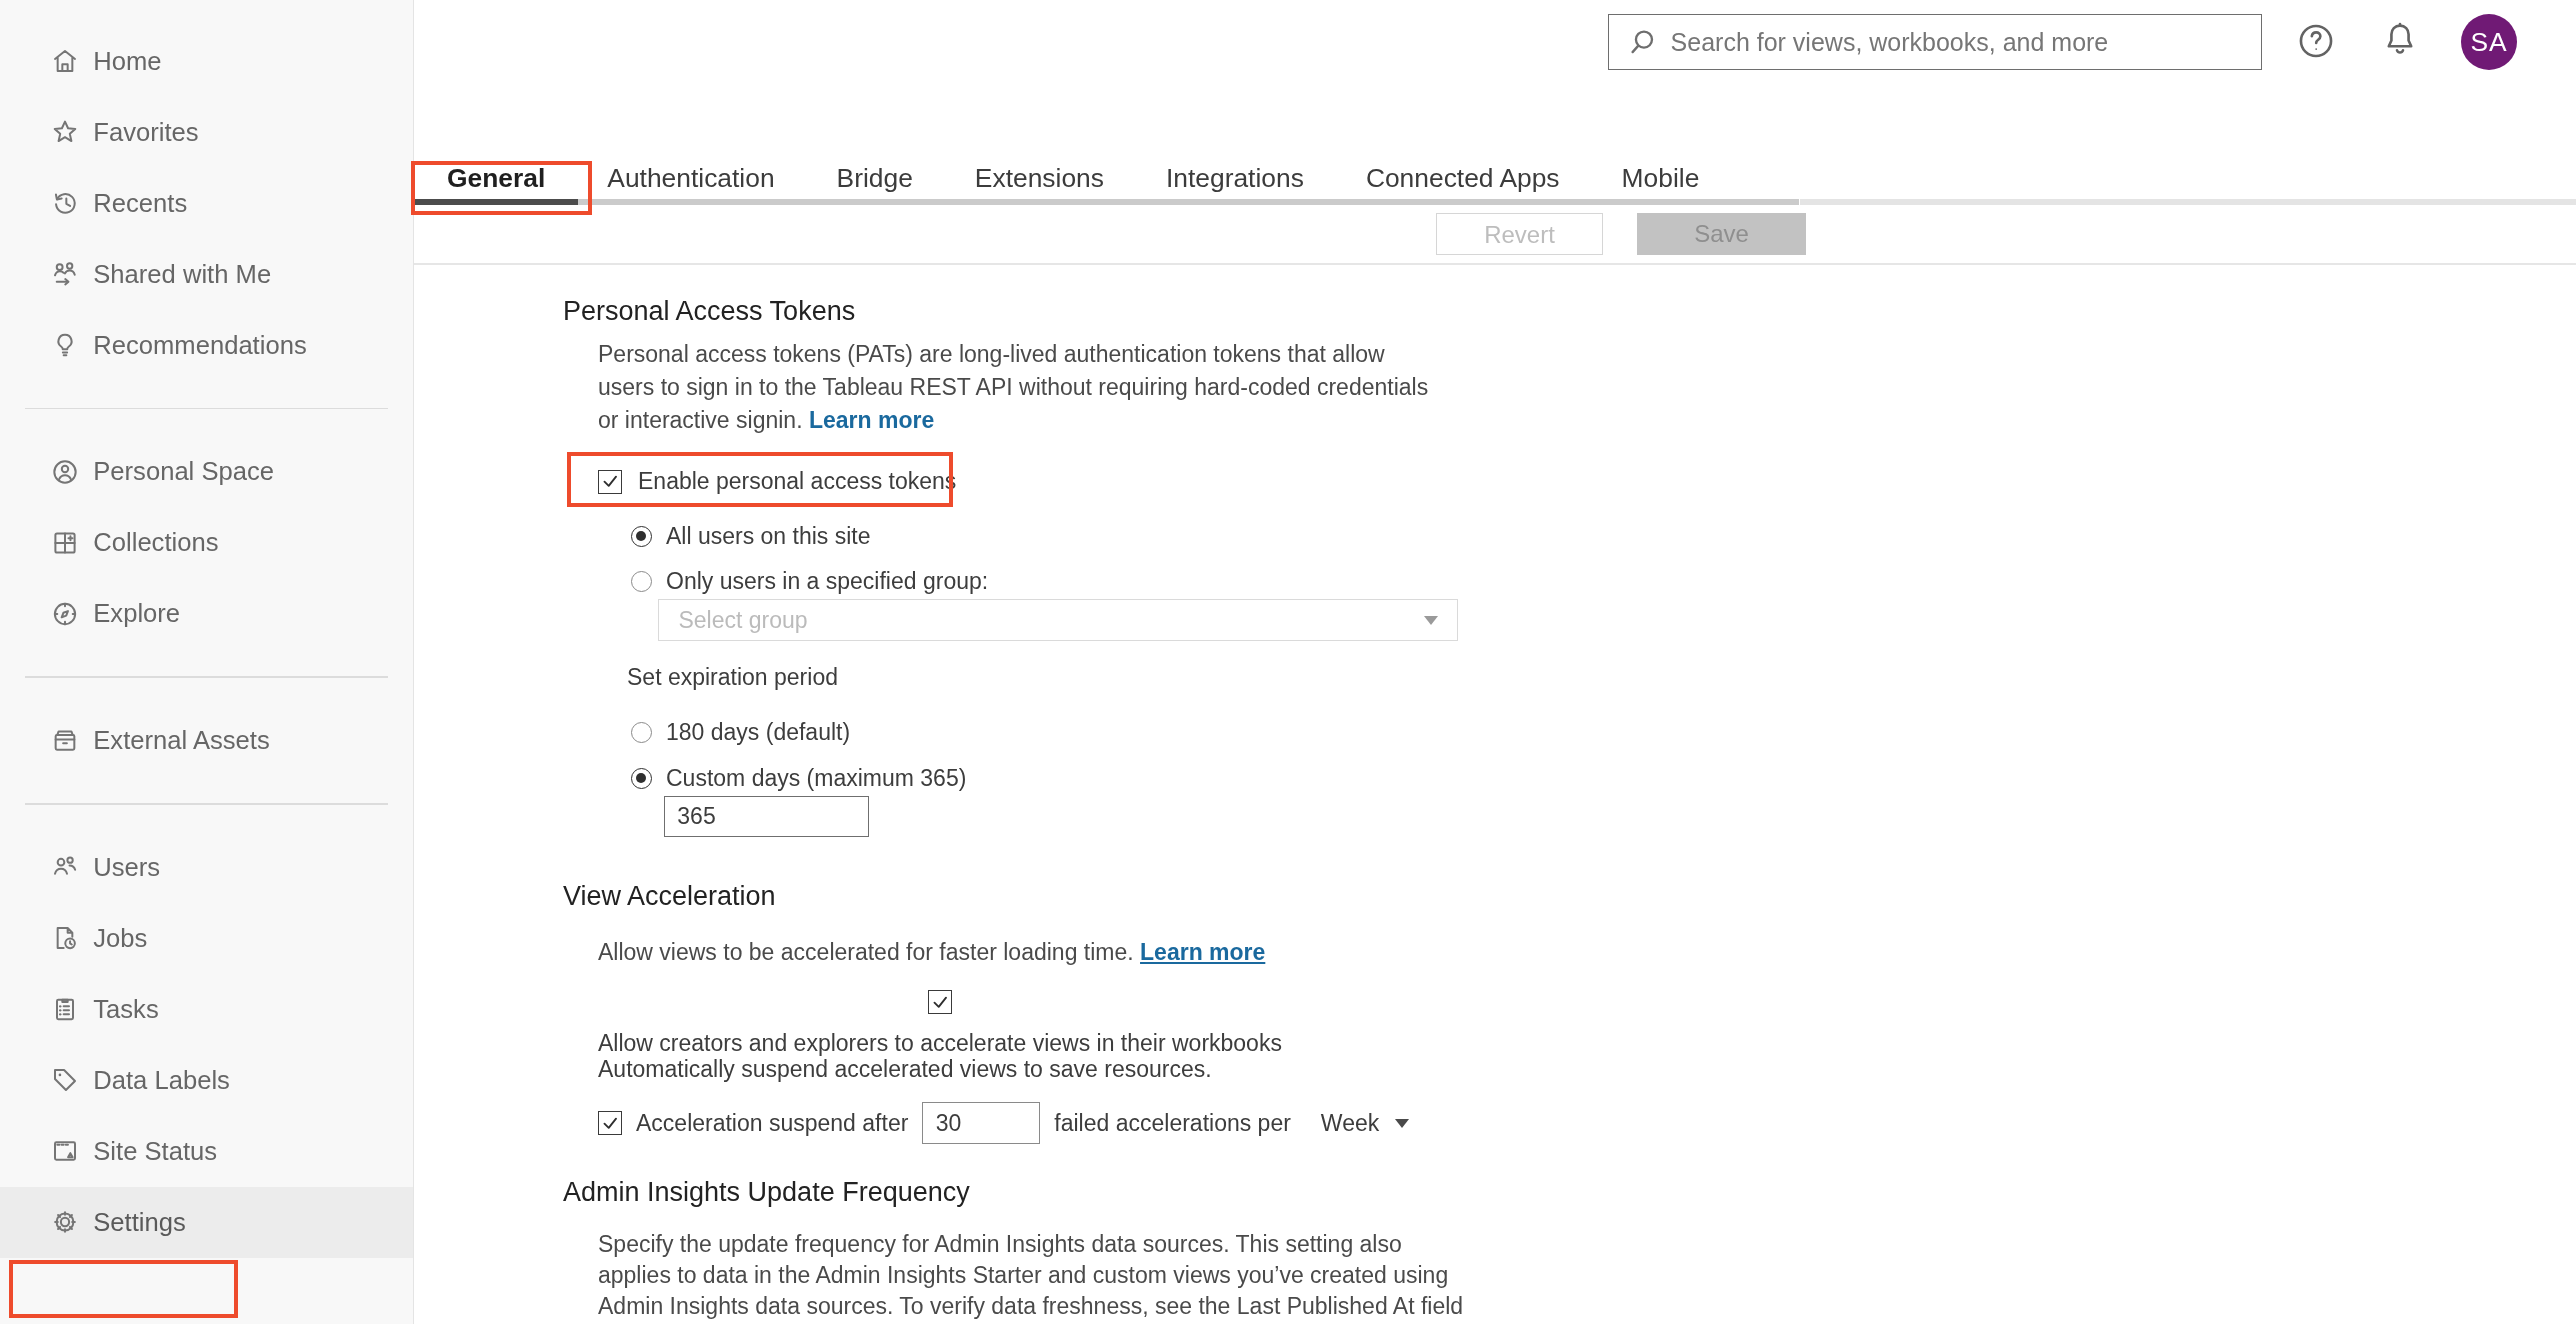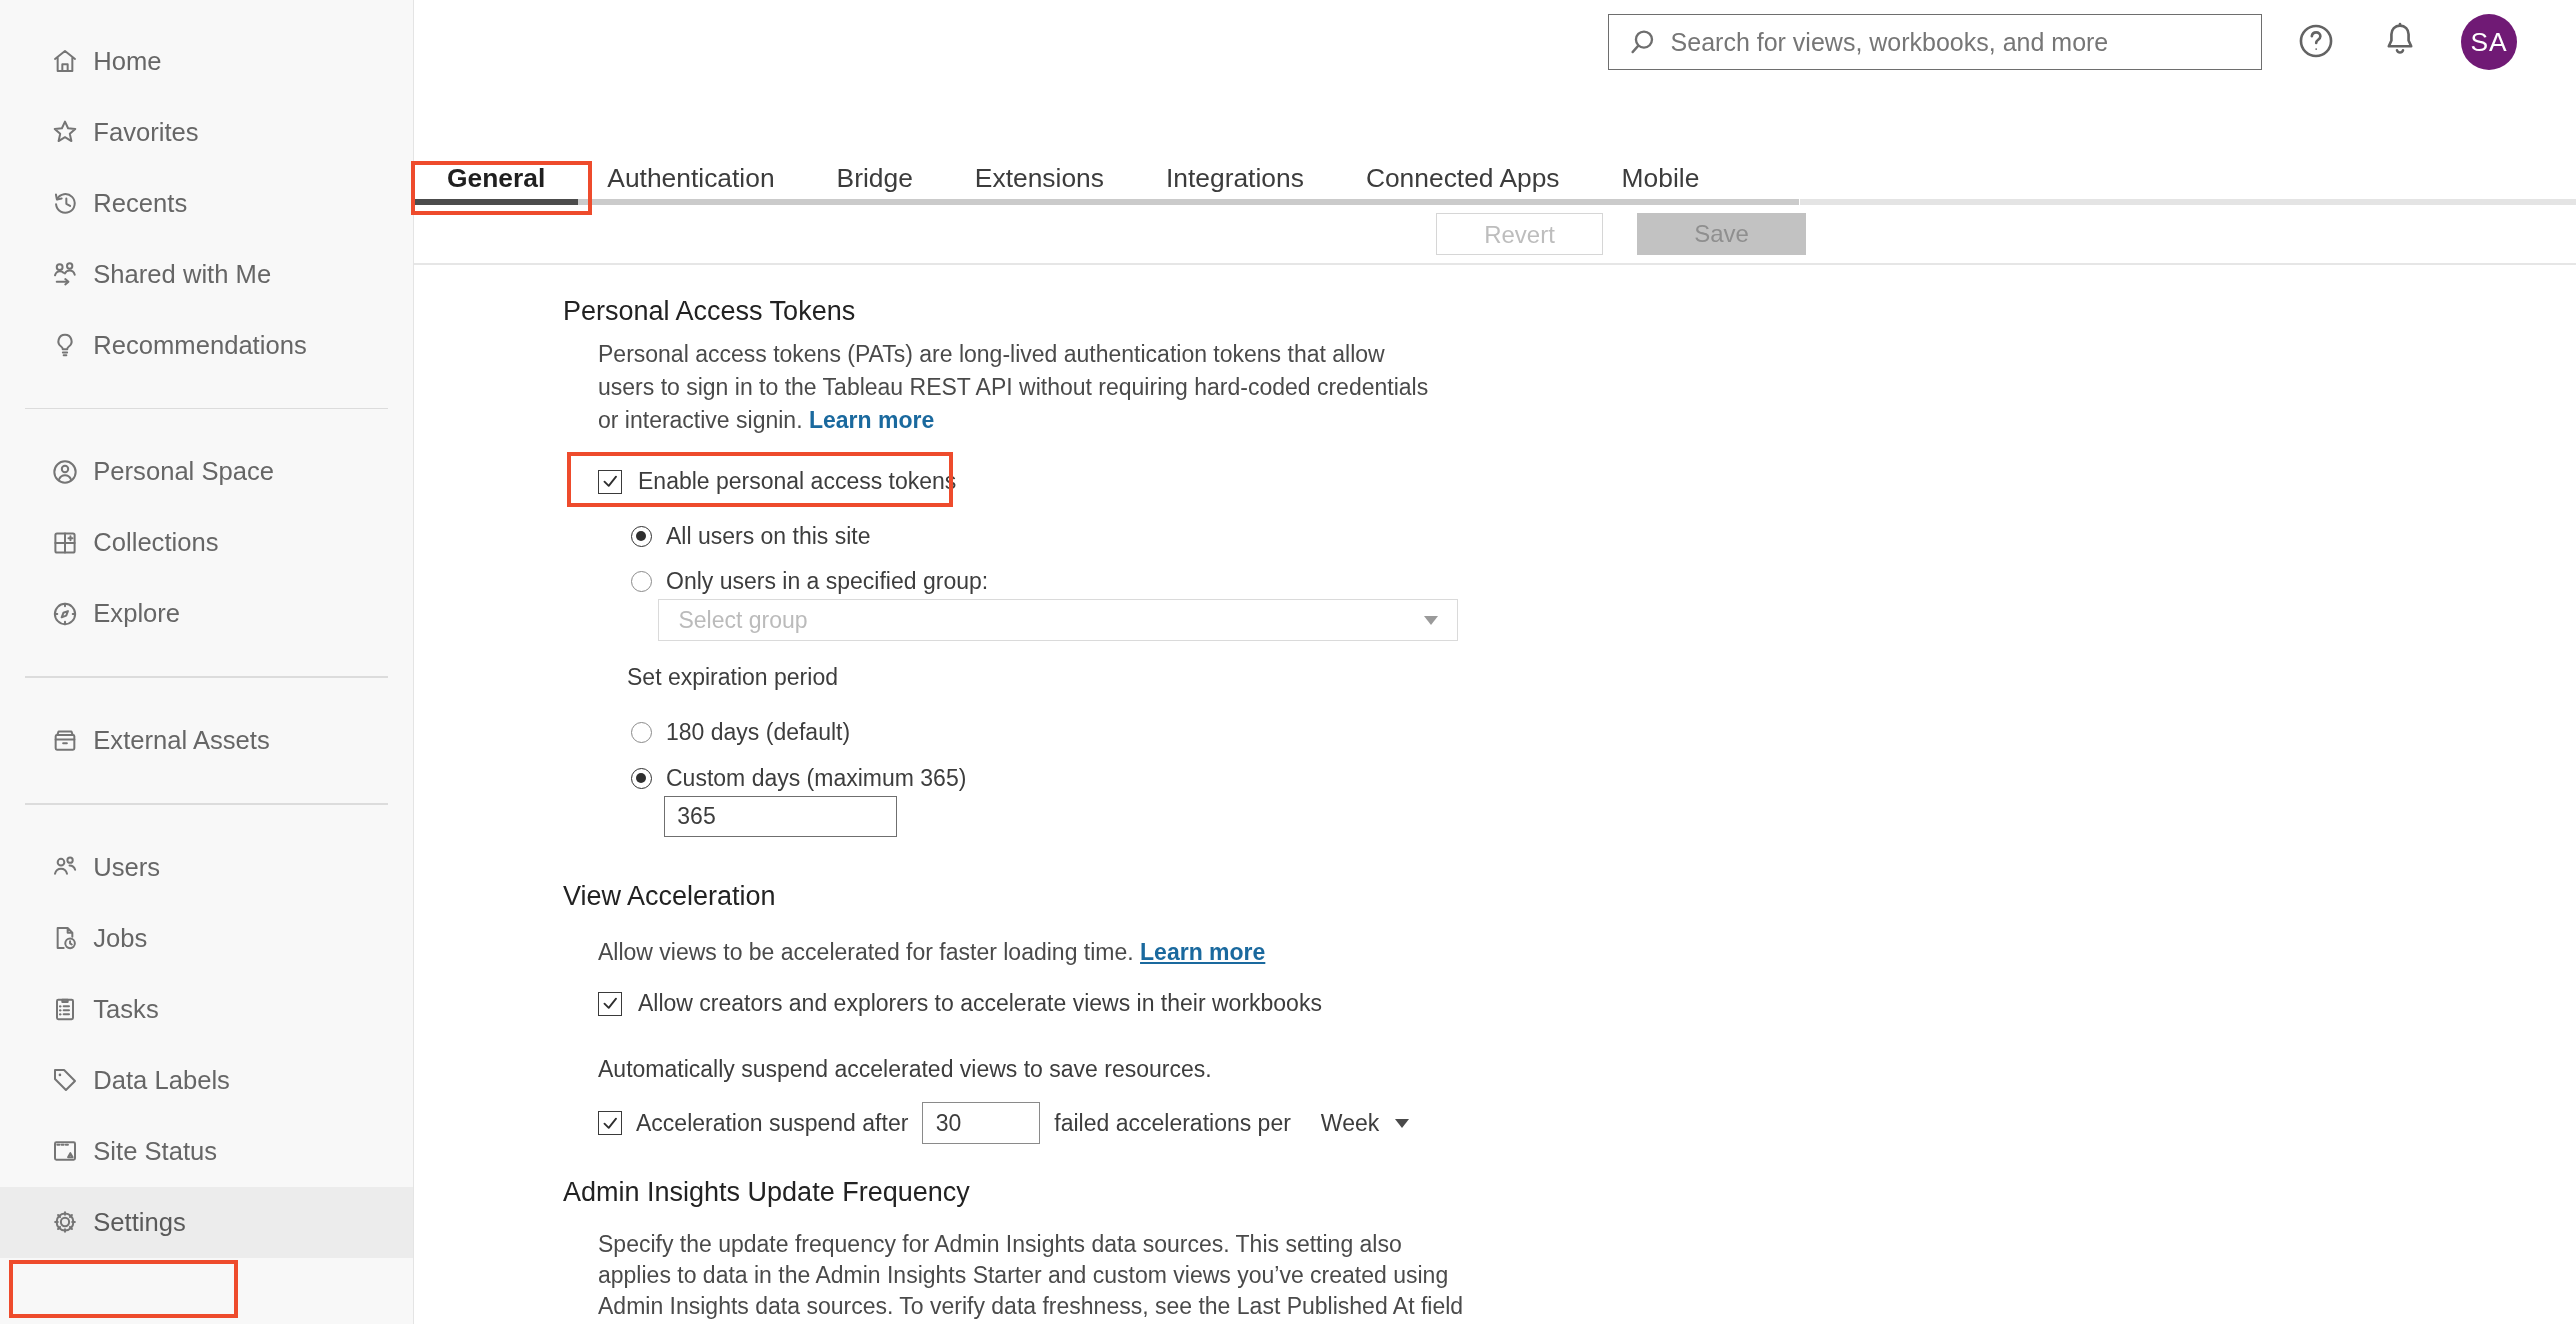--- a/index.html
+++ b/index.html
@@ -90,21 +90,21 @@
     border:1.8px solid #dadada; background:#fff; display:flex; align-items:center;
     padding:0 19.4px; font-size:23px; color:#bbb; cursor:pointer;
   }
   .caret-down { width:0; height:0; border-left:7px solid transparent; border-right:7px solid transparent; border-top:9.7px solid #9a9a9a; margin-left:auto; }
   .caret-down.dark { border-top-color:#4a4a4a; margin-left:0; }
 
   .text-input {
     border:1.8px solid #6f6f6f; background:#fff; font-size:23px; color:#3d3d3d;
     padding-left:12.3px; font-family:"Liberation Sans", sans-serif; outline:none;
   }
-  .input-365 { position:absolute; left:664px; top:796px; width:233px; height:41px; }
+  .input-365 { position:absolute; left:664px; top:796px; width:205px; height:41px; }
   .input-30  { width:118px; height:42px; border-color:#8a8a8a; }
 
   .week-select { display:flex; align-items:center; gap:16px; margin-left:16px; cursor:pointer; }
 
   
   .annotation { position:absolute; border:4.4px solid #ee4b2c; pointer-events:none; }
   .ann-general  { left:411px; top:161px; width:181px; height:54px; }
   .ann-enable   { left:567px; top:452px; width:386px; height:55px; }
   .ann-settings { left:8.8px;  top:1260px; width:229px; height:58px; }
 </style>
@@ -321,21 +321,21 @@
   <span class="radio on"></span>
   <span>Custom days (maximum 365)</span>
 </div>
 
 <input class="text-input input-365" value="365" style="">
 
 <h2 class="h2" style="left:563px; top:881px;">View Acceleration</h2>
 
 <p class="para" style="left:598px; top:936px; width:1234px;"><span>Allow views to be accelerated for faster loading time.</span> <a class="link underline" style="color: rgb(26, 105, 158);">Learn more</a></p>
 
-<div class="rowline" style="left:598px; top:990px; gap:16px;">
+<div class="rowline" style="left:598px; top:990px; gap:16px;flex-direction:column;">
   <span class="checkbox">
       <svg viewBox="0 0 24 24">
         <polyline points="4.5 12.5 10 18 19.5 6"></polyline>
       </svg>
     </span>
   <span>Allow creators and explorers to accelerate views in their workbooks</span>
 </div>
 
 <div class="rowline" style="left:598px; top:1056px;">
   <span>Automatically suspend accelerated views to save resources.</span>

